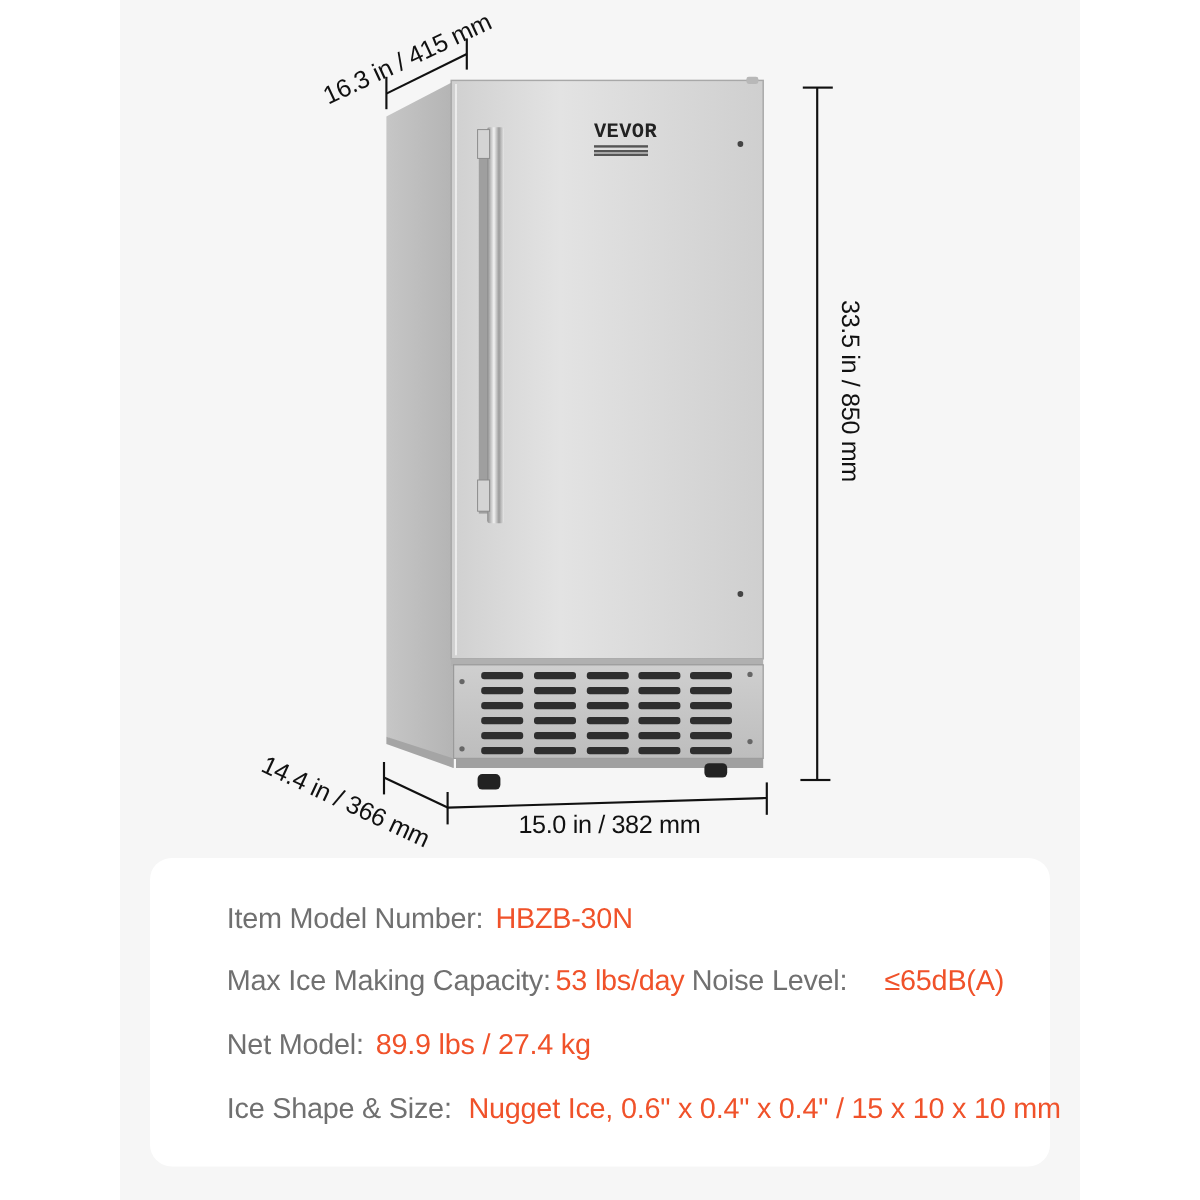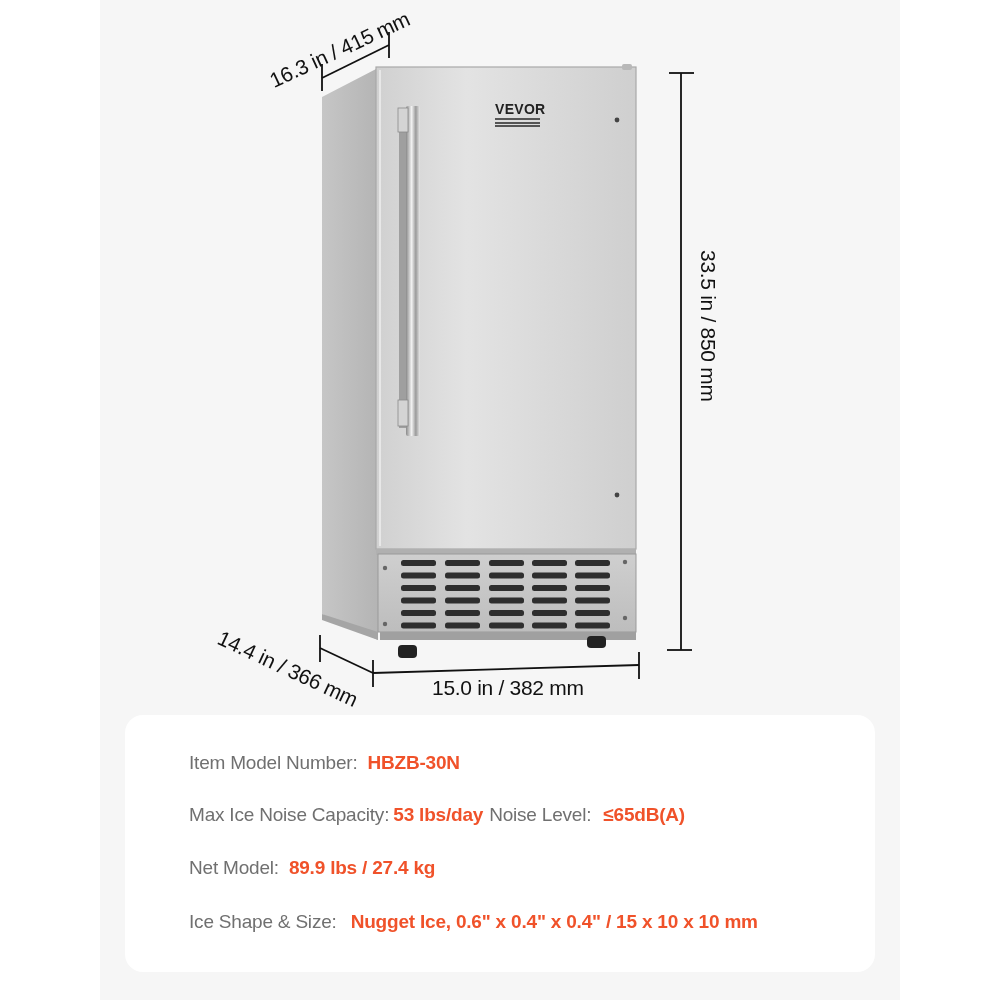--- a/index.html
+++ b/index.html
@@ -19,25 +19,25 @@
     white-space: nowrap; transform-origin: left top;
   }
 
   
   .spec-card {
     position: absolute; left: 125px; top: 715px; width: 750px; height: 257px;
     background: #ffffff; border-radius: 18px;
   }
   .spec-row {
     position: absolute; left: 64px; height: 30px; display: flex; align-items: baseline;
-    font-size: 19px; white-space: nowrap; letter-spacing: -0.2px;
+    font-size: 24px; white-space: nowrap; letter-spacing: -0.2px;
   }
   .spec-item { display: flex; align-items: baseline; }
   .spec-label { color: #707070; }
-  .spec-value { color: #f0522a; font-weight: bold; text-align: center; }
+  .spec-value { color: #f0522a; font-weight: normal; text-align: center; }
 </style>
 </head>
 <body>
 
 <div class="panel"></div>
 
 <div class="product">
   <svg width="1000" height="700" viewBox="0 0 1000 700">
     <defs>
       <linearGradient id="doorGrad" x1="0" y1="0" x2="1" y2="0">
@@ -145,21 +145,21 @@
       <line x1="320" y1="635" x2="320" y2="662"></line>
 
       <line x1="373" y1="673" x2="639" y2="665"></line>
       <line x1="373" y1="660" x2="373" y2="687"></line>
       <line x1="639" y1="652" x2="639" y2="679"></line>
     </g>
   </svg>
 
   
   <div style="position:absolute; left:495px; top:101px; width:60px;">
-    <div style="font-family:Liberation Sans, sans-serif; font-weight:bold; font-size:14px; color:#222; letter-spacing:0.3px;">VEVOR</div>
+    <div style="font-family:Liberation Mono, monospace; font-weight:bold; font-size:17px; color:#222; letter-spacing:0.3px;">VEVOR</div>
     <div style="margin-top:1px; height:2px; width:45px; background:#555;"></div>
     <div style="margin-top:1.5px; height:2px; width:45px; background:#555;"></div>
     <div style="margin-top:1.5px; height:2px; width:45px; background:#555;"></div>
   </div>
 
   
   <div class="dim-label" style="left:266px; top:71px; transform: rotate(-25deg);">16.3 in / 415 mm</div>
 
   <div class="dim-label" style="left:720px; top:250px; transform: rotate(90deg);">33.5 in / 850 mm</div>
 
@@ -172,24 +172,24 @@
 
   <div class="spec-row" style="top:37px;">
     <div class="spec-item" style="width:329px;">
       <span class="spec-label">Item Model Number:</span>
       <span class="spec-value" style="margin-left:10px;">HBZB-30N</span>
     </div>
   </div>
 
   <div class="spec-row" style="top:89px;">
     <div class="spec-item">
-      <span class="spec-label">Max Ice Noise Capacity:</span>
+      <span class="spec-label">Max Ice Making Capacity:</span>
       <span class="spec-value" style="margin-left:4px;">53 lbs/day</span>
     </div>
-    <div class="spec-item" style="margin-left:6px;">
+    <div class="spec-item" style="margin-left:6px;gap:19px;">
       <span class="spec-label">Noise Level:</span>
       <span class="spec-value" style="margin-left:12px;">≤65dB(A)</span>
     </div>
   </div>
 
   <div class="spec-row" style="top:142px;">
     <div class="spec-item">
       <span class="spec-label">Net Model:</span>
       <span class="spec-value" style="margin-left:10px;">89.9 lbs / 27.4 kg</span>
     </div>

